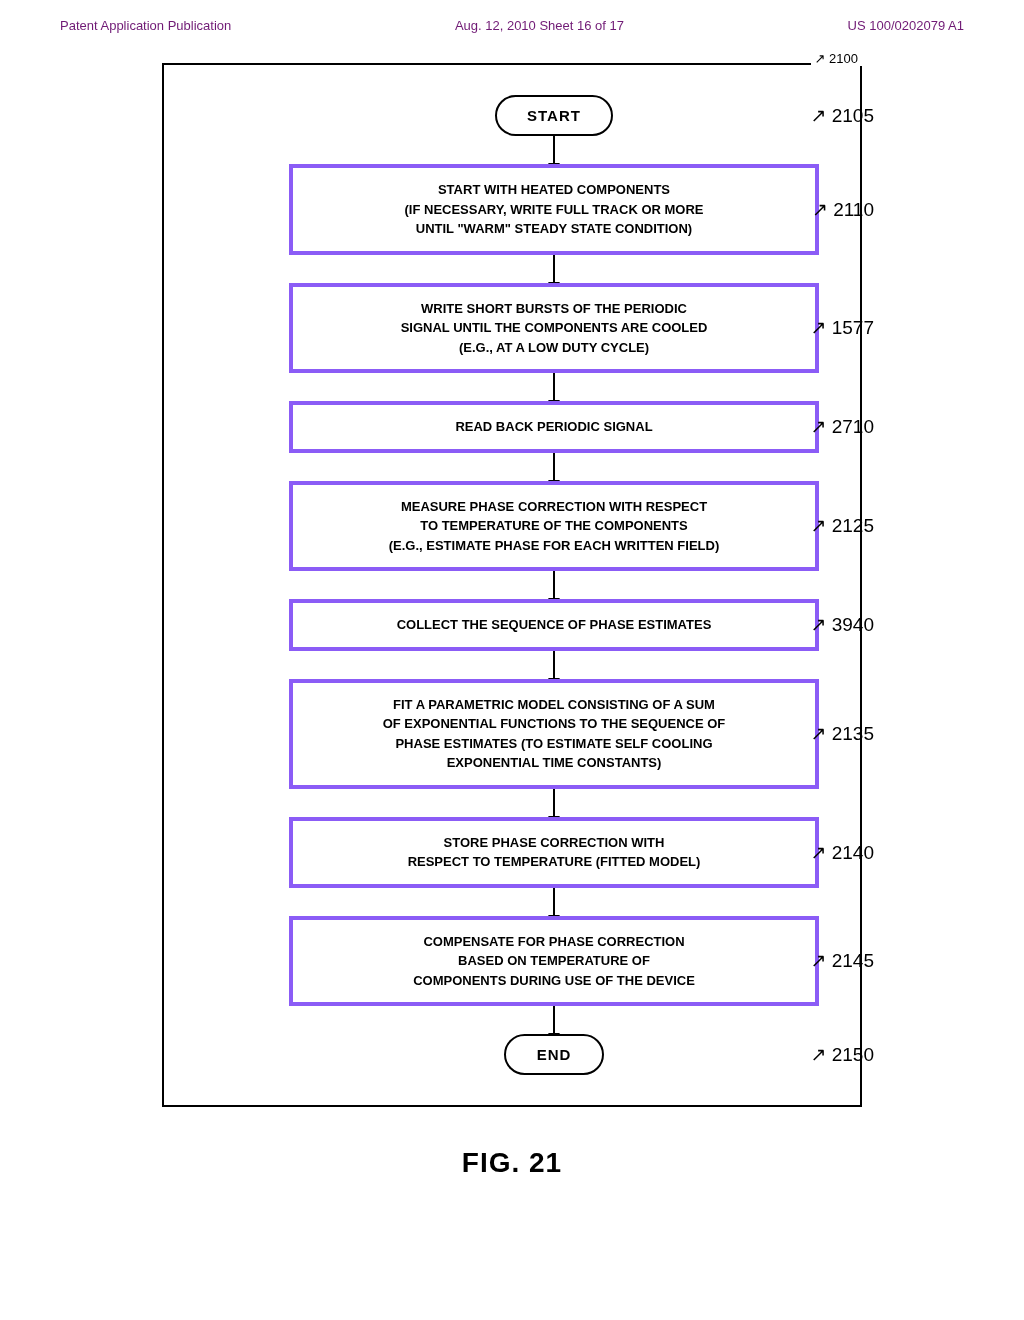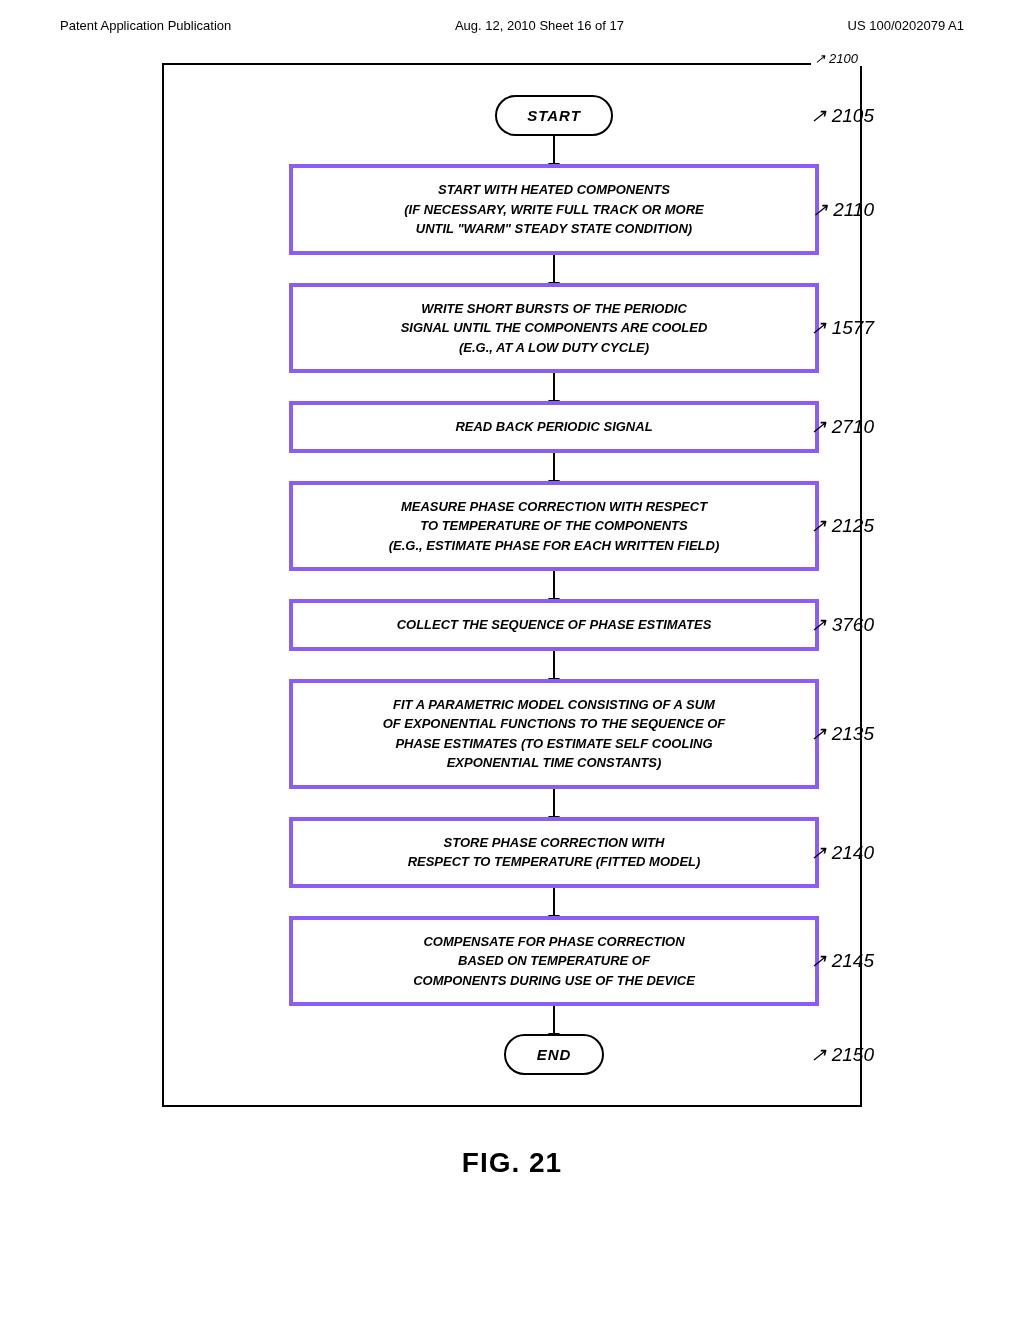--- a/index.html
+++ b/index.html
@@ -16,21 +16,21 @@
       background: #fff;
       padding: 0;
       position: relative;
     }
     .header {
       display: flex;
       justify-content: space-between;
       padding: 18px 60px 10px 60px;
       font-size: 13px;
       font-weight: normal;
-      color: #000000;
+      color: #701a75;
     }
     .diagram-container {
       display: flex;
       flex-direction: column;
       align-items: center;
       margin-top: 20px;
       position: relative;
     }
     
     .flow-wrapper {
@@ -108,21 +108,21 @@
 <div class="page">
 
   <div class="header">
     <span>Patent Application Publication</span>
     <span>Aug. 12, 2010  Sheet 16 of 17</span>
     <span>US 100/0202079 A1</span>
   </div>
 
   <div class="diagram-container">
 
-    <div style="position:relative; border: 2px solid #000; padding: 30px 40px 30px 40px; width: 700px; font-style: italic;">
+    <div style="position:relative; border: 2px solid #000; padding: 30px 40px 30px 40px; width: 700px;">
 
       <div style="position:absolute; top:-14px; right:-2px; font-size:13px; background:#fff; padding:0 4px;">↗ 2100</div>
 
       <div class="flow-wrapper">
 
         <div class="node-with-label">
           <div class="oval-node">
             <span>START</span>
           </div>
           <div class="node-label-right">↗ <span>2105</span></div>
@@ -169,21 +169,21 @@
           </div>
           <div class="node-label-right">↗ <span>2125</span></div>
         </div>
 
         <div class="arrow-down"></div>
 
         <div class="node-with-label">
           <div class="rect-node">
             <span>COLLECT THE SEQUENCE OF PHASE ESTIMATES</span>
           </div>
-          <div class="node-label-right">↗ <span>3760</span></div>
+          <div class="node-label-right">↗ <span>3940</span></div>
         </div>
 
         <div class="arrow-down"></div>
 
         <div class="node-with-label">
           <div class="rect-node">
             <span style="white-space:pre-line;">FIT A PARAMETRIC MODEL CONSISTING OF A SUM
 OF EXPONENTIAL FUNCTIONS TO THE SEQUENCE OF
 PHASE ESTIMATES (TO ESTIMATE SELF COOLING
 EXPONENTIAL TIME CONSTANTS)</span>

